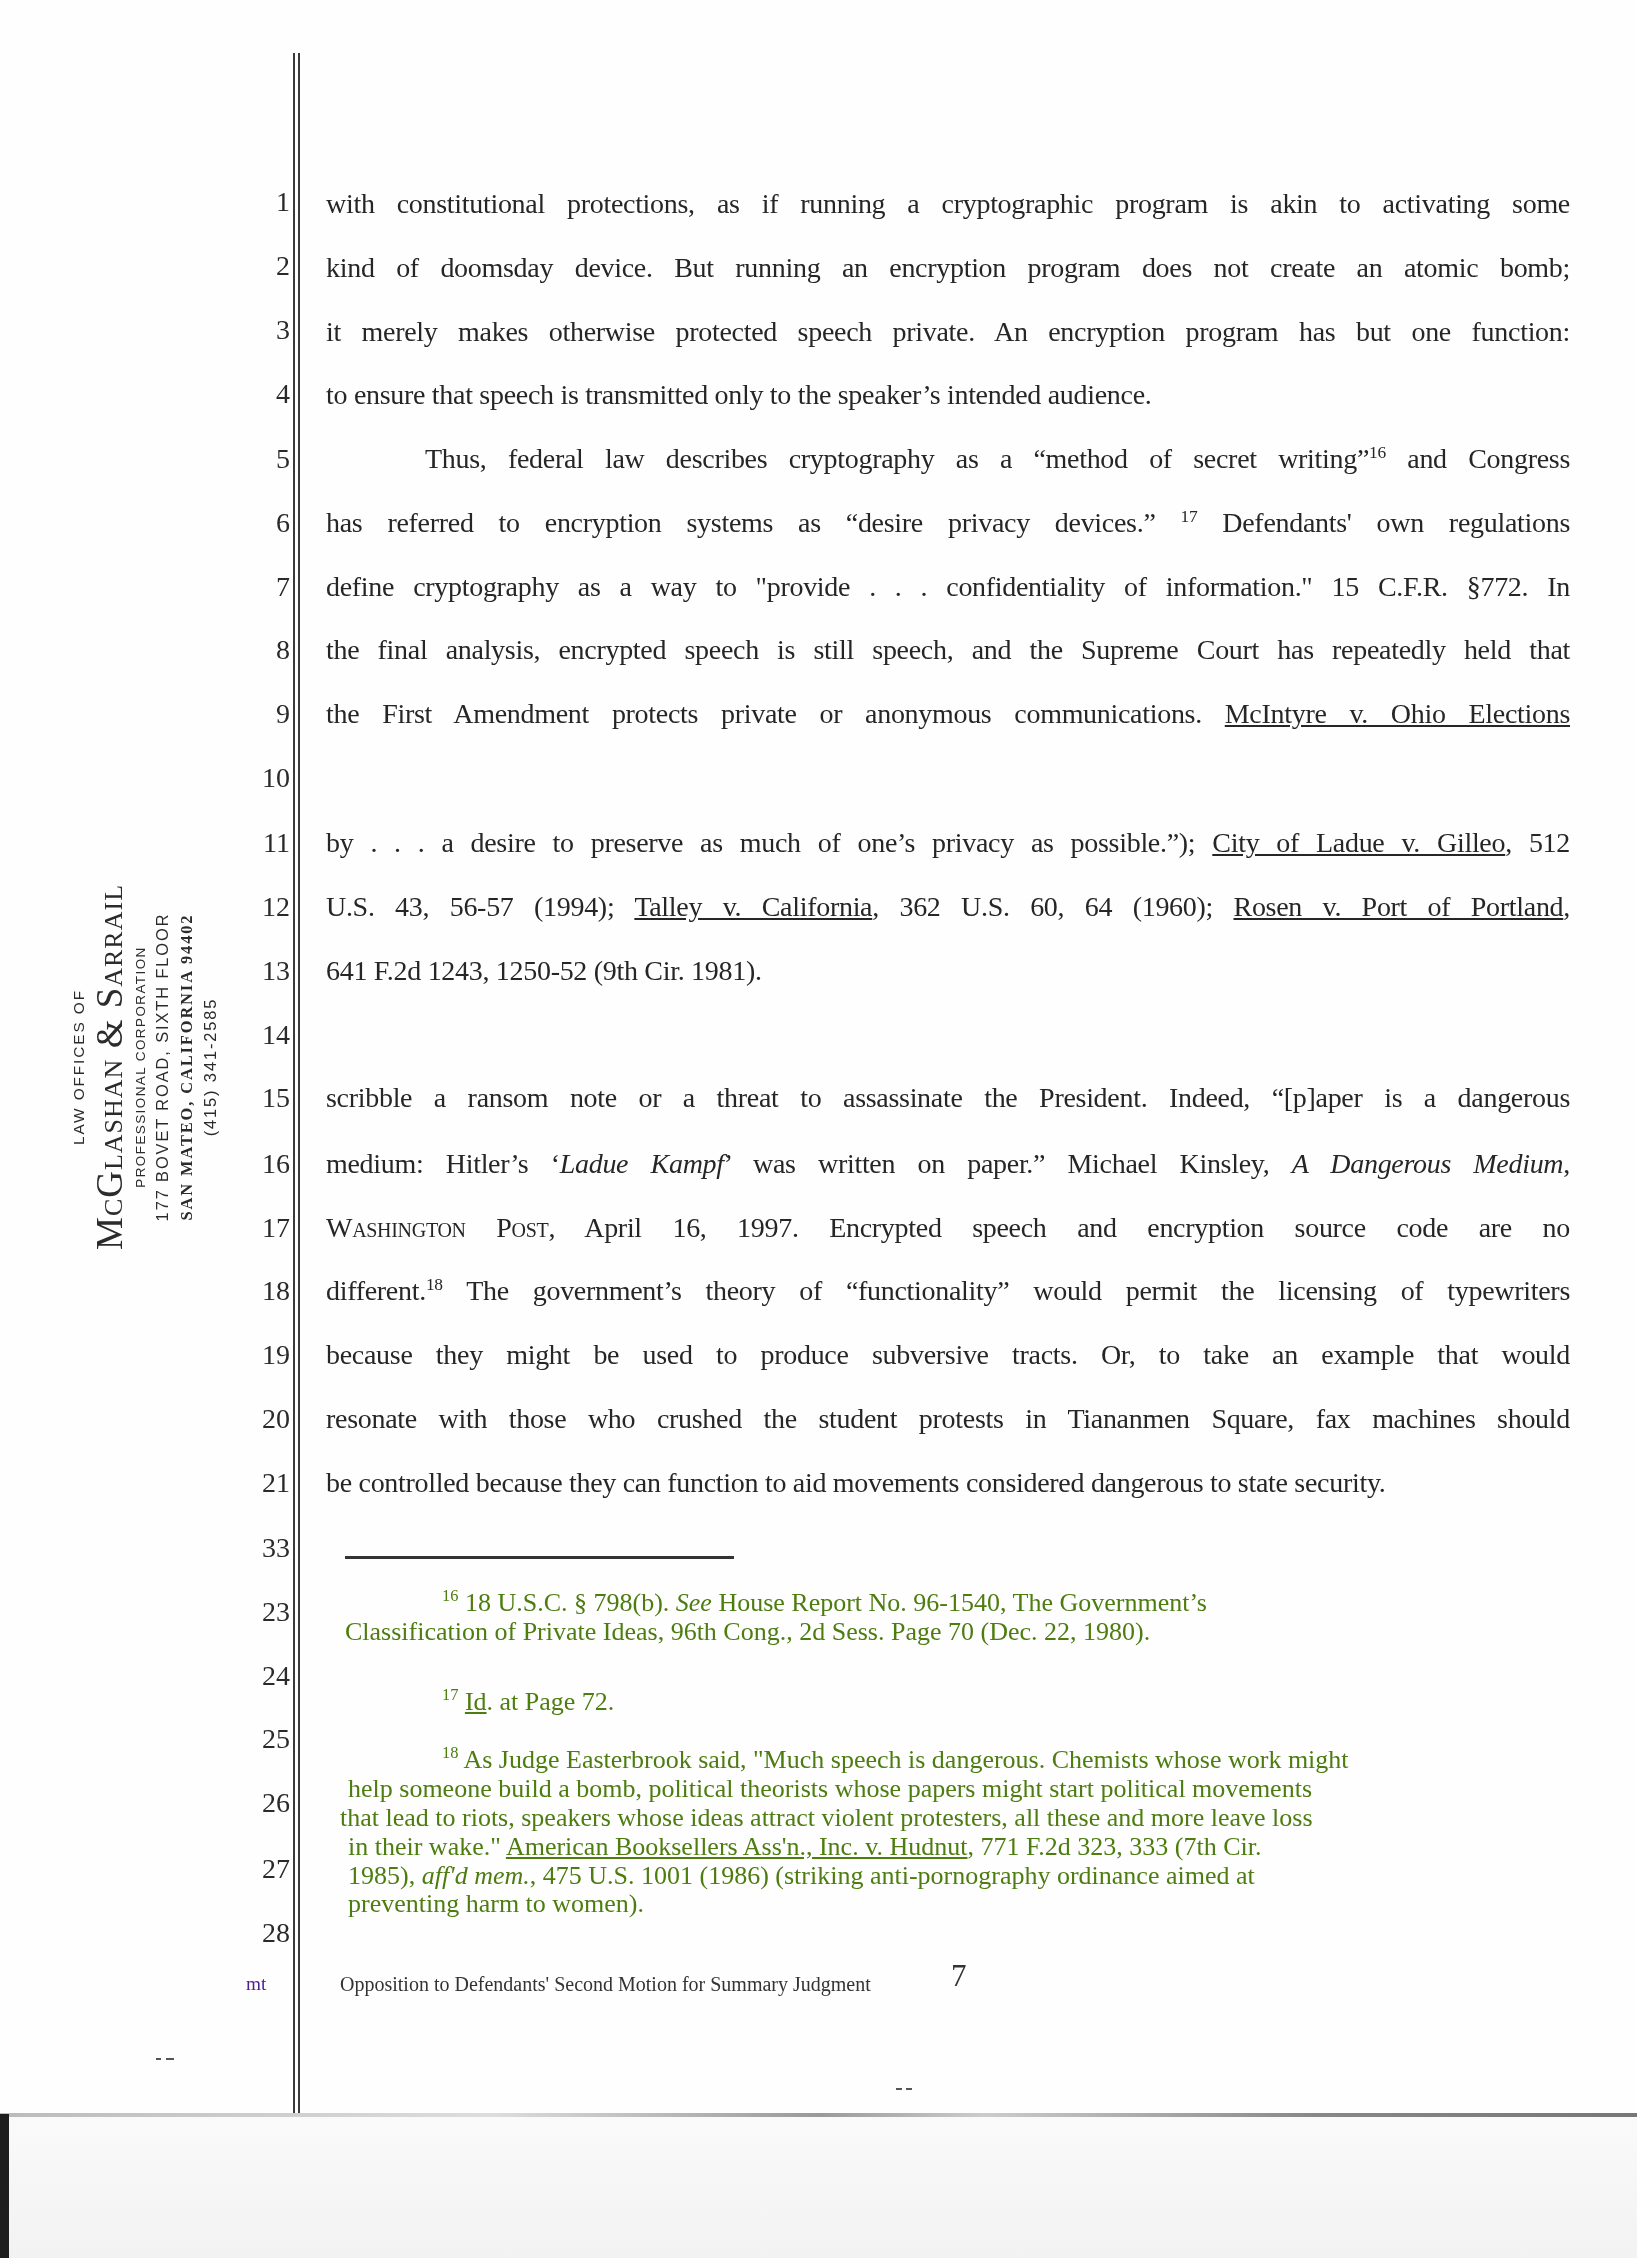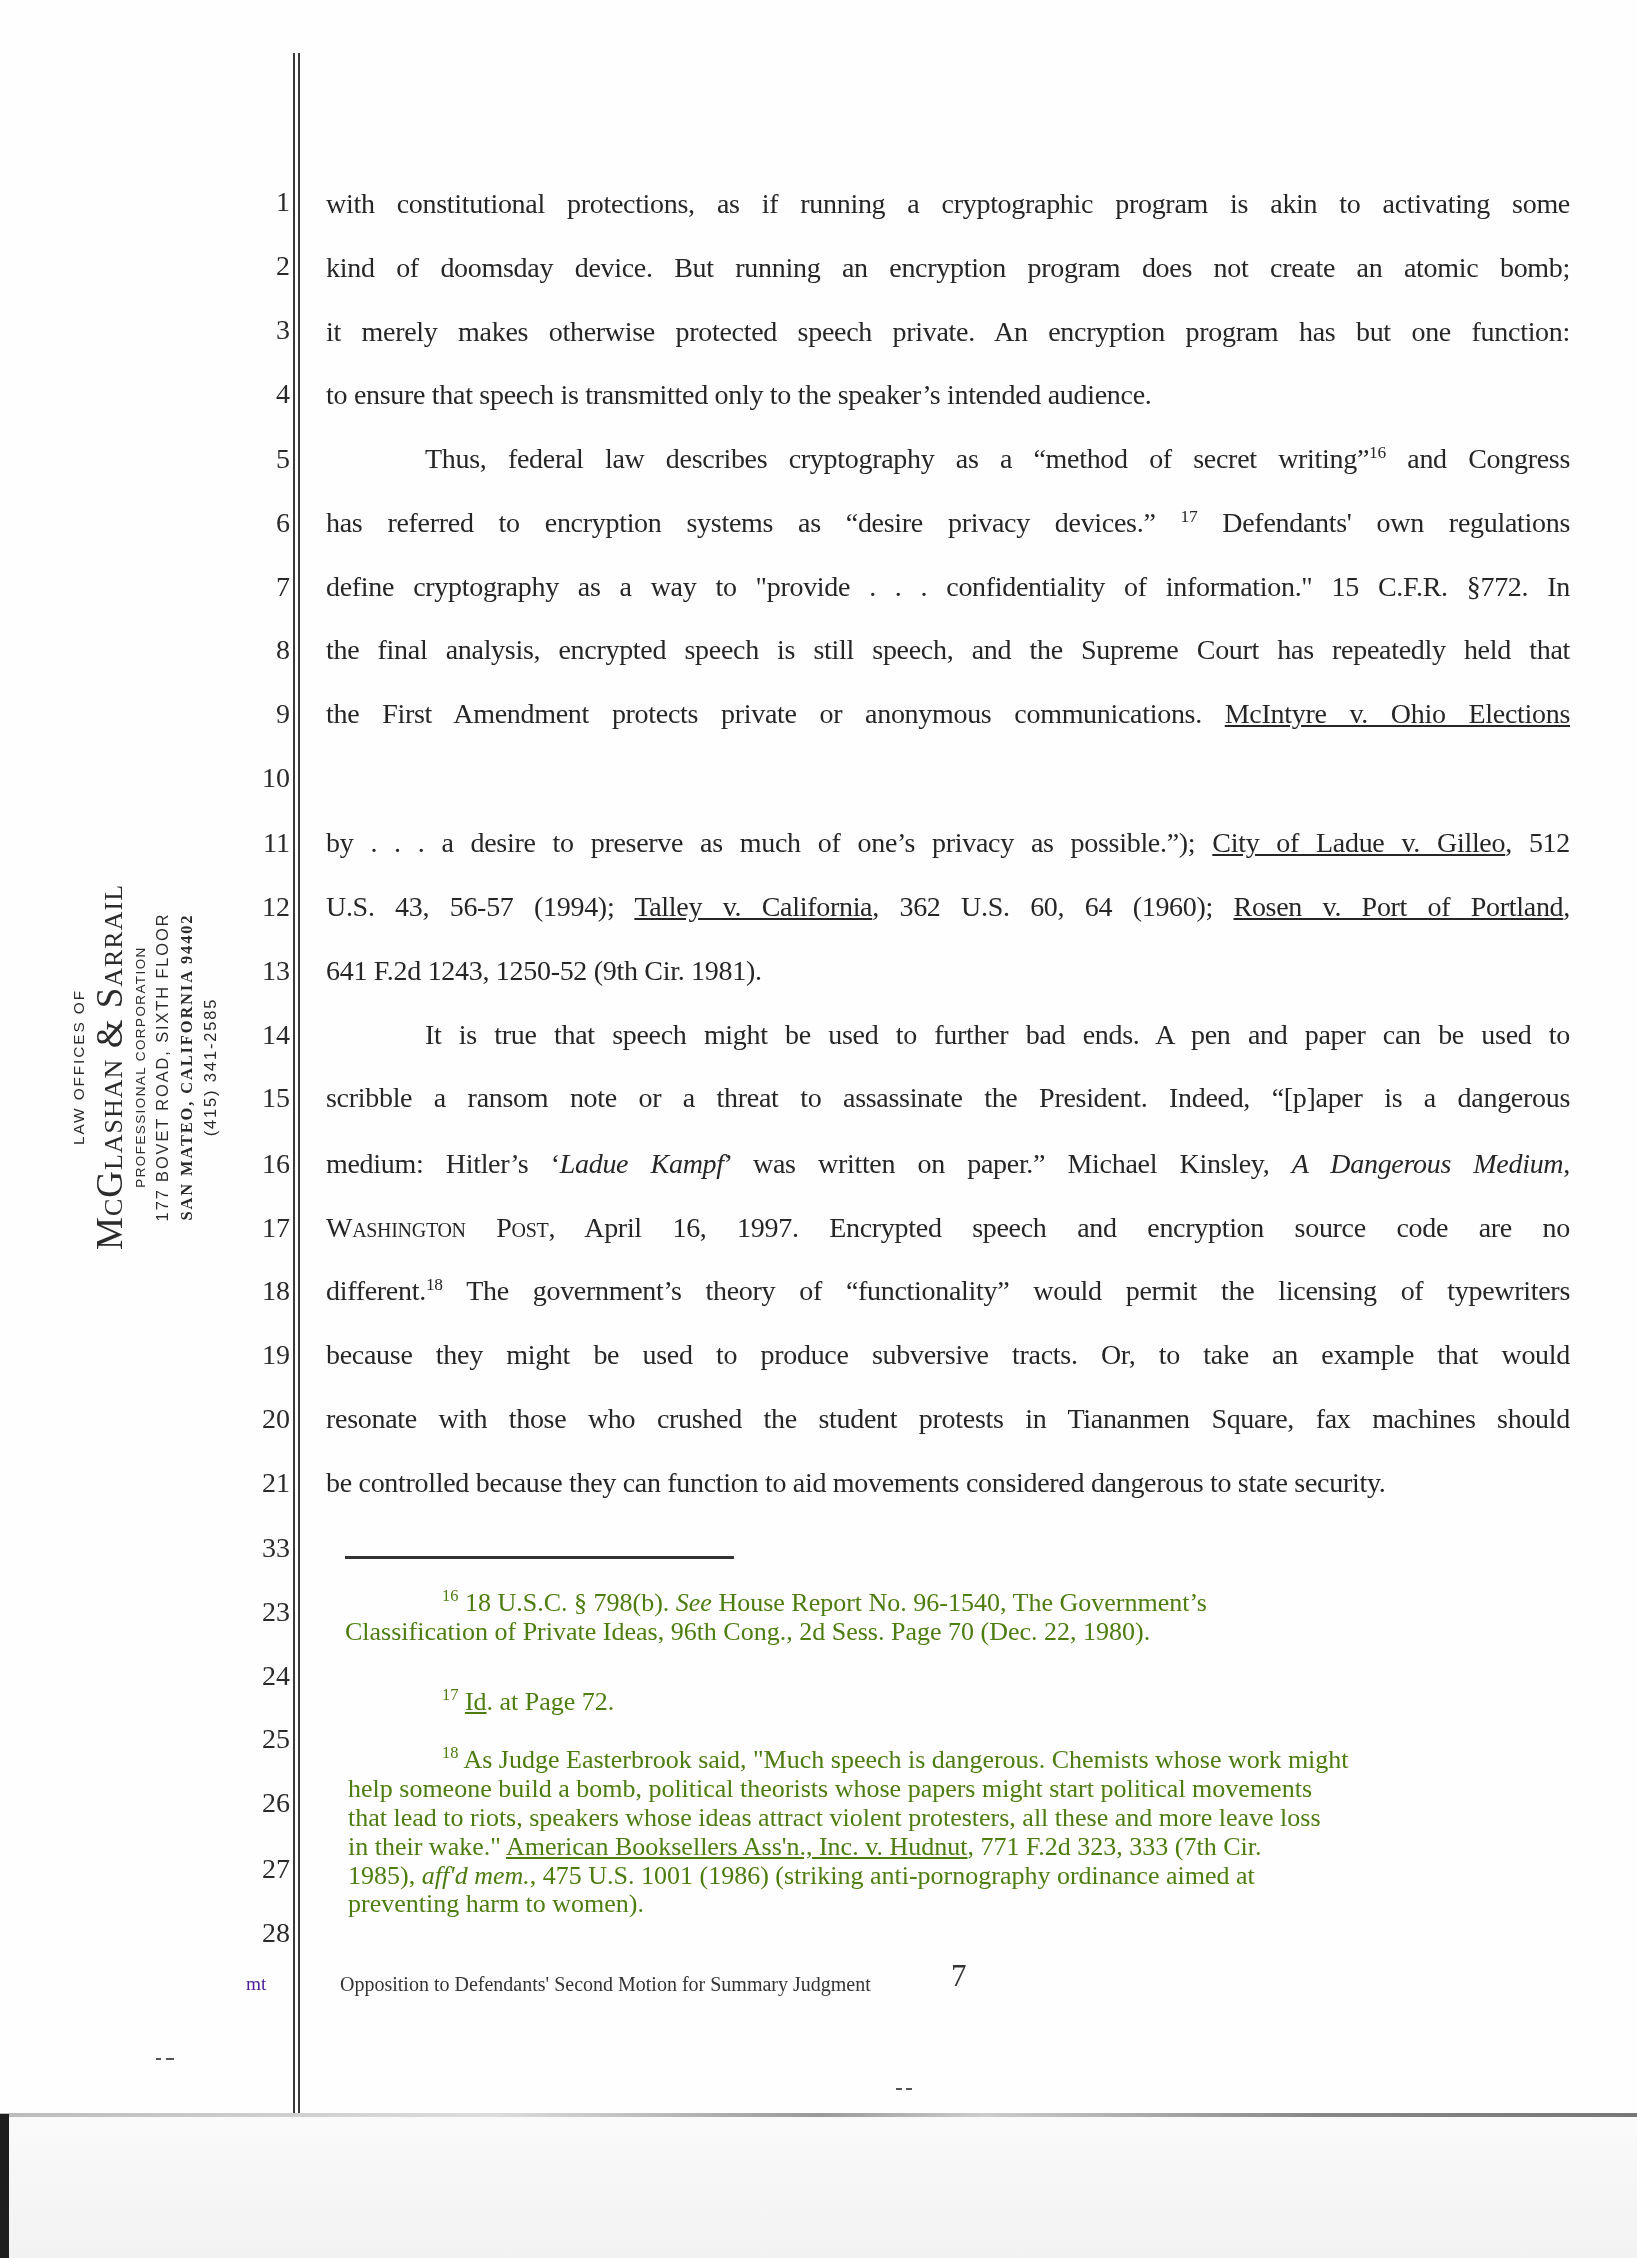--- a/index.html
+++ b/index.html
@@ -106,39 +106,38 @@
 
   <div class="body-line indent" style="top:442px"><span>Thus, federal law describes cryptography as a “method of secret writing”</span><sup>16</sup><span> and Congress</span></div>
   <div class="body-line" style="top:506px"><span>has referred to encryption systems as “desire privacy devices.” </span><sup>17</sup><span> Defendants' own regulations</span></div>
   <div class="body-line" style="top:570px">define cryptography as a way to "provide . . . confidentiality of information." 15 C.F.R. §772.  In</div>
   <div class="body-line" style="top:633px">the final analysis, encrypted speech is still speech, and the Supreme Court has repeatedly held that</div>
   <div class="body-line" style="top:697px"><span>the First Amendment protects private or anonymous communications.  </span><span class="u">McIntyre v. Ohio Elections</span></div>
   <div class="body-line" style="top:826px"><span>by . . . a desire to preserve as much of one’s privacy as possible.”);  </span><span class="u">City of Ladue v. Gilleo</span><span>, 512</span></div>
   <div class="body-line" style="top:890px"><span>U.S. 43, 56-57 (1994);  </span><span class="u">Talley v. California</span><span>, 362 U.S. 60, 64 (1960); </span><span class="u">Rosen v. Port of Portland</span><span>,</span></div>
   <div class="body-line last" style="top:954px">641 F.2d 1243, 1250-52 (9th Cir. 1981).</div>
 
-  <div class="body-line indent" style="top:1018px">It is true that speech might be used to further bad ends.  A pen and paper can be used to</div>
   <div class="body-line" style="top:1081px">scribble a ransom note or a threat to assassinate the President.  Indeed, “[p]aper is a dangerous</div>
   <div class="body-line" style="top:1147px"><span>medium:  Hitler’s ‘</span><span class="i">Ladue Kampf</span><span>’ was written on paper.”  Michael Kinsley, </span><span class="i">A Dangerous Medium</span><span>,</span></div>
   <div class="body-line" style="top:1211px"><span class="sc">Washington Post</span><span>, April 16, 1997.  Encrypted speech and encryption source code are no</span></div>
   <div class="body-line" style="top:1274px"><span>different.</span><sup>18</sup><span>  The government’s theory of “functionality” would permit the licensing of typewriters</span></div>
   <div class="body-line" style="top:1338px">because they might be used to produce subversive tracts.  Or, to take an example that would</div>
   <div class="body-line" style="top:1402px">resonate with those who crushed the student protests in Tiananmen Square, fax machines should</div>
   <div class="body-line last" style="top:1466px">be controlled because they can function to aid movements considered dangerous to state security.</div>
 
   <div class="fn-sep"></div>
 
   <div class="fn-line" style="left:442px; top:1589px"><sup>16</sup><span> 18 U.S.C. § 798(b).  </span><span class="i">See</span><span> House Report No. 96-1540, The Government’s</span></div>
   <div class="fn-line" style="left:345px; top:1618px">Classification of Private Ideas, 96th Cong., 2d Sess. Page 70 (Dec. 22, 1980).</div>
 
   <div class="fn-line" style="left:442px; top:1688px"><sup>17</sup> <span class="u">Id</span><span>. at Page 72.</span></div>
 
   <div class="fn-line" style="left:442px; top:1746px"><sup>18</sup><span> As Judge Easterbrook said, "Much speech is dangerous.  Chemists whose work might</span></div>
   <div class="fn-line" style="left:348px; top:1775px">help someone build a bomb, political theorists whose papers might start political movements</div>
-  <div class="fn-line" style="left:348px; top:1804px">that lead to riots, speakers whose ideas attract violent protesters, all these and more leave loss</div>
+  <div class="fn-line" style="left:340px; top:1804px">that lead to riots, speakers whose ideas attract violent protesters, all these and more leave loss</div>
   <div class="fn-line" style="left:348px; top:1833px"><span>in their wake."  </span><span class="u">American Booksellers Ass'n., Inc. v. Hudnut</span><span>, 771 F.2d 323, 333 (7th Cir.</span></div>
   <div class="fn-line" style="left:348px; top:1862px"><span>1985), </span><span class="i">aff'd mem.</span><span>, 475 U.S. 1001 (1986) (striking anti-pornography ordinance aimed at</span></div>
   <div class="fn-line" style="left:348px; top:1890px">preventing harm to women).</div>
 
   <div class="footer-mt">mt</div>
   <div class="footer-title">Opposition to Defendants' Second Motion for Summary Judgment</div>
   <div class="footer-page">7</div>
 
   <div class="mark" style="left:156px; top:2058px; width:4.8px"></div>
   <div class="mark" style="left:166px; top:2058px; width:7.7px"></div>

